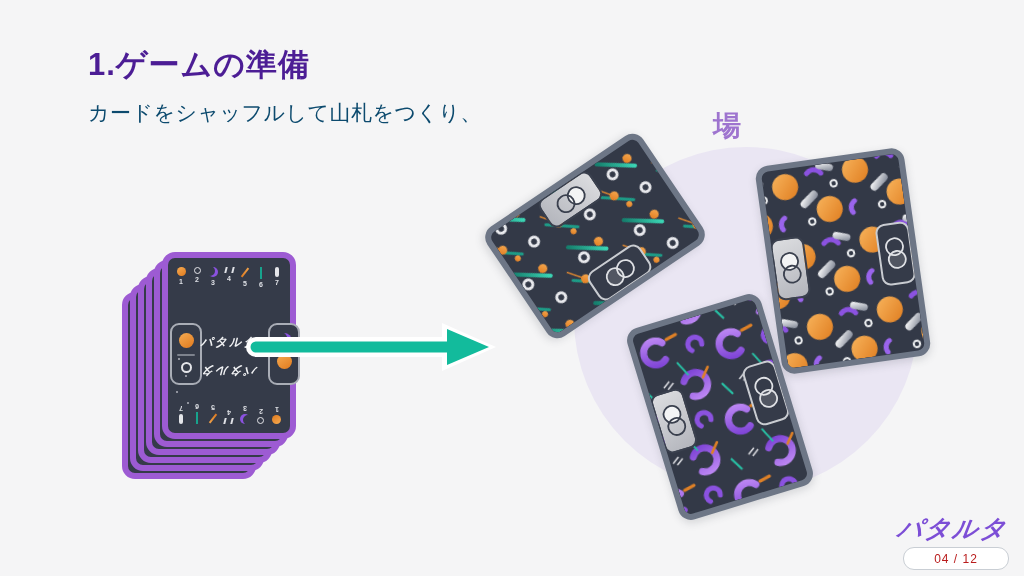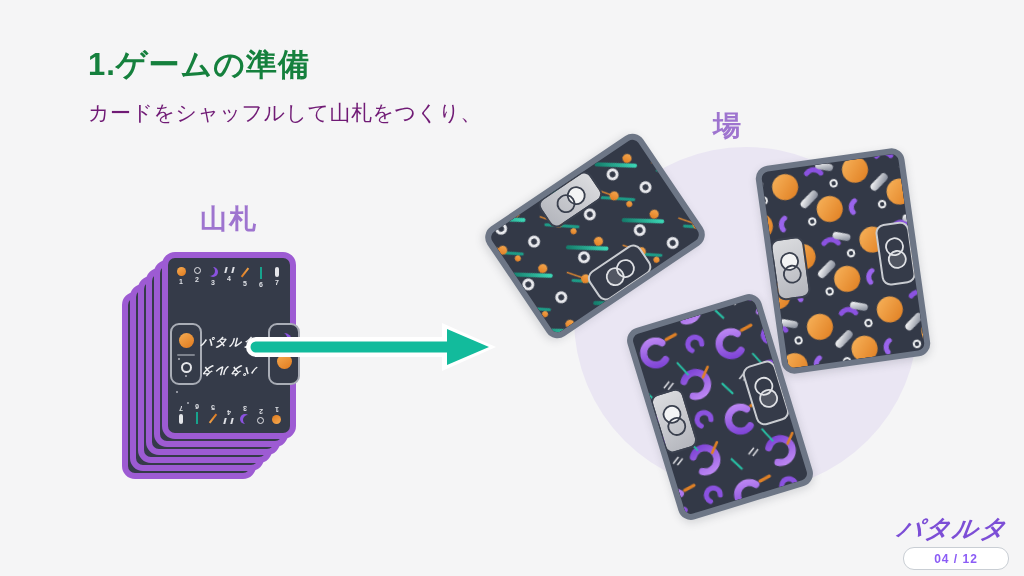--- a/index.html
+++ b/index.html
@@ -1,22 +1,22 @@
 <!DOCTYPE html>
 <html><head>
 <meta charset="utf-8">
 <style>
   html,body{margin:0;padding:0;}
   body{font-family:"Liberation Sans","DejaVu Sans",sans-serif;background:#e9e9ea;}
   .stage{position:relative;width:1024px;height:576px;background:#f5f5f6;overflow:hidden;}
   .abs{position:absolute;}
 
   
-  .title{left:88px;top:44px;font-size:31px;font-weight:bold;color:#15803d;letter-spacing:1px;}
-  .bodytext{left:88px;top:96px;font-size:21px;color:#701a75;line-height:33px;letter-spacing:0.5px;}
+  .title{left:88px;top:44px;font-size:31px;font-weight:bold;color:#4c1d95;letter-spacing:1px;}
+  .bodytext{left:88px;top:96px;font-size:21px;color:#0c4a6e;line-height:33px;letter-spacing:0.5px;}
   .plabel{font-weight:bold;color:#9e74cf;text-align:center;letter-spacing:2px;}
   .deck-label{left:159px;top:201px;width:140px;font-size:27px;}
   .field-label{left:688px;top:107px;width:80px;font-size:28px;z-index:6;}
 
   
   .field-circle{left:574px;top:147px;width:344px;height:344px;border-radius:50%;background:#eae6f3;}
 
   
   .stack-card{position:absolute;width:134px;height:187px;border-radius:13px;background:#353b49;
     border:6px solid #9d5bd3;box-sizing:border-box;}
@@ -60,36 +60,35 @@
   .tab{position:absolute;top:50%;width:34px;height:62px;margin-top:-31px;border-radius:9px;
     box-sizing:border-box;display:flex;align-items:center;justify-content:center;}
   .tab-light{left:-1px;background:linear-gradient(160deg,#dcdde0,#b3b5bc);border:2px solid #3a404e;}
   .tab-dark{right:-1px;background:#353b49;border:2px solid #c9ccd1;}
 
   
   .footer-logo{left:895px;top:512px;width:115px;text-align:center;font-size:25px;font-weight:bold;
     font-style:italic;color:#7c4ed6;letter-spacing:2px;transform:skewX(-8deg);}
   .page-pill{left:903px;top:547px;width:104px;height:21px;background:#ffffff;border:1px solid #c9ced4;
     border-radius:11px;display:flex;align-items:center;justify-content:center;
-    font-size:12px;font-weight:bold;color:#8b5cf6;letter-spacing:1px;}
+    font-size:12px;font-weight:normal;color:#b91c1c;letter-spacing:1px;}
 </style>
 </head>
 <body>
 
 <div class="stage">
 
   <div class="abs title">1.ゲームの準備</div>
   <div class="abs bodytext">
     <div>カードをシャッフルして山札をつくり、</div>
   </div>
 
   <div class="abs field-circle"></div>
   <div class="abs plabel field-label">場</div>
 
-  <div class="abs plabel deck-label">山札</div>
 
   <div class="stack-card" style="left:122px;top:292px;"></div>
   <div class="stack-card" style="left:130px;top:284px;"></div>
   <div class="stack-card" style="left:138px;top:276px;"></div>
   <div class="stack-card" style="left:146px;top:268px;"></div>
   <div class="stack-card" style="left:154px;top:260px;"></div>
 
   <div class="stack-card deck-top" style="left:162px;top:252px;">
     <div class="icon-row toprow">
         <div class="icol">

